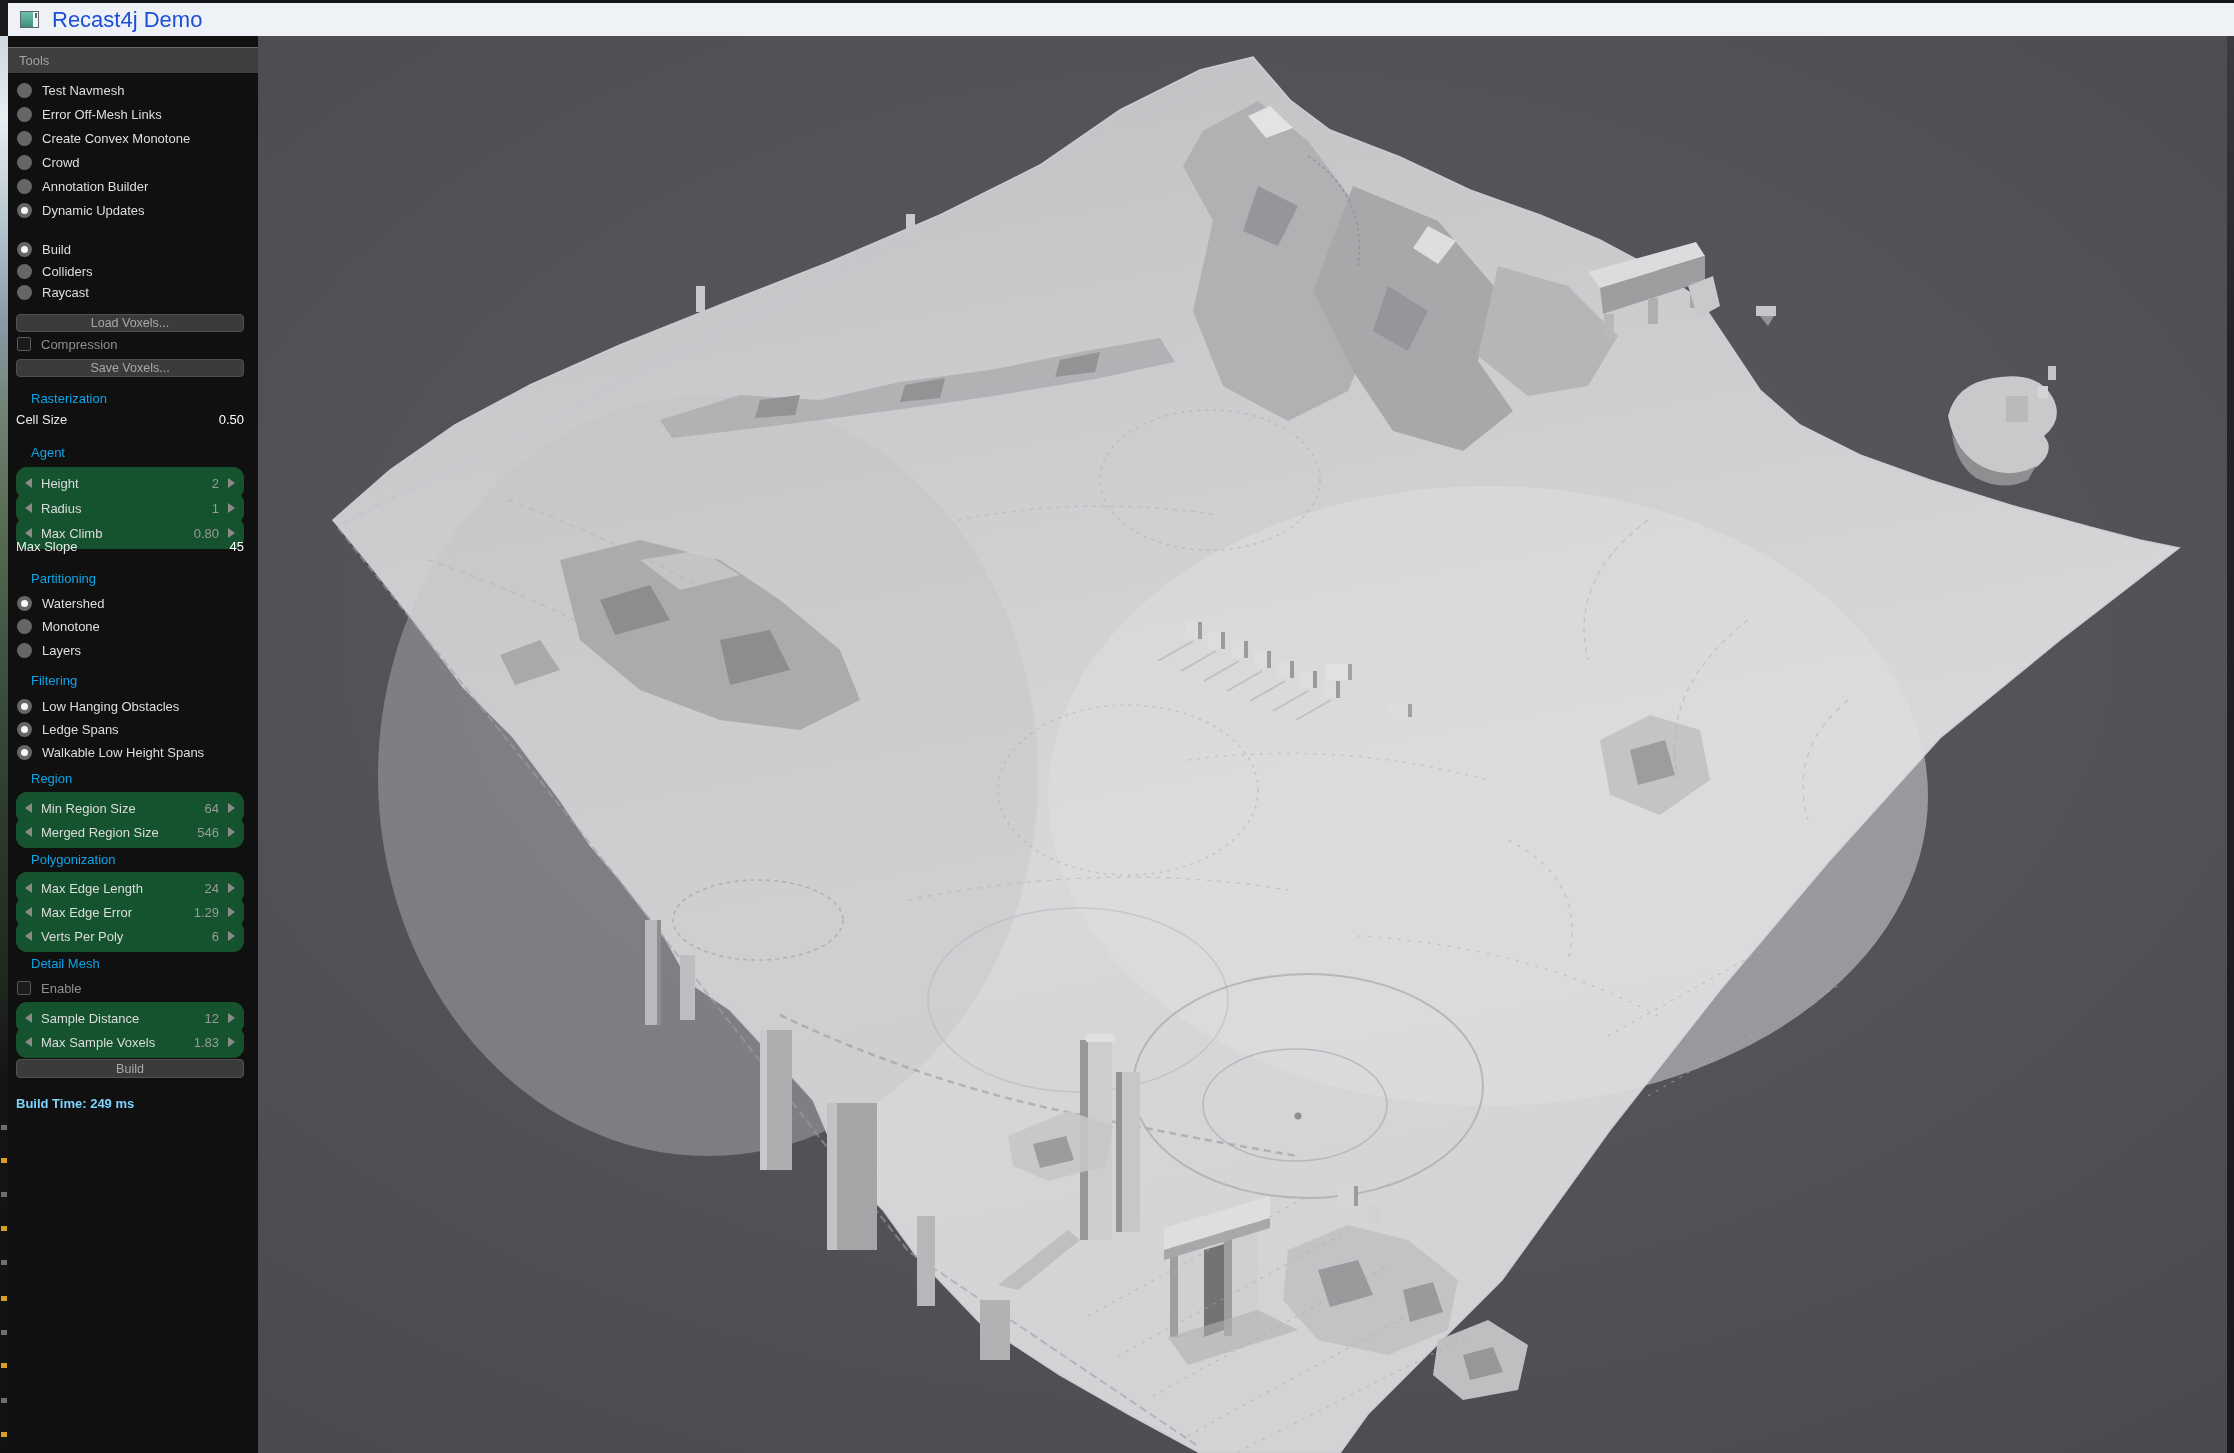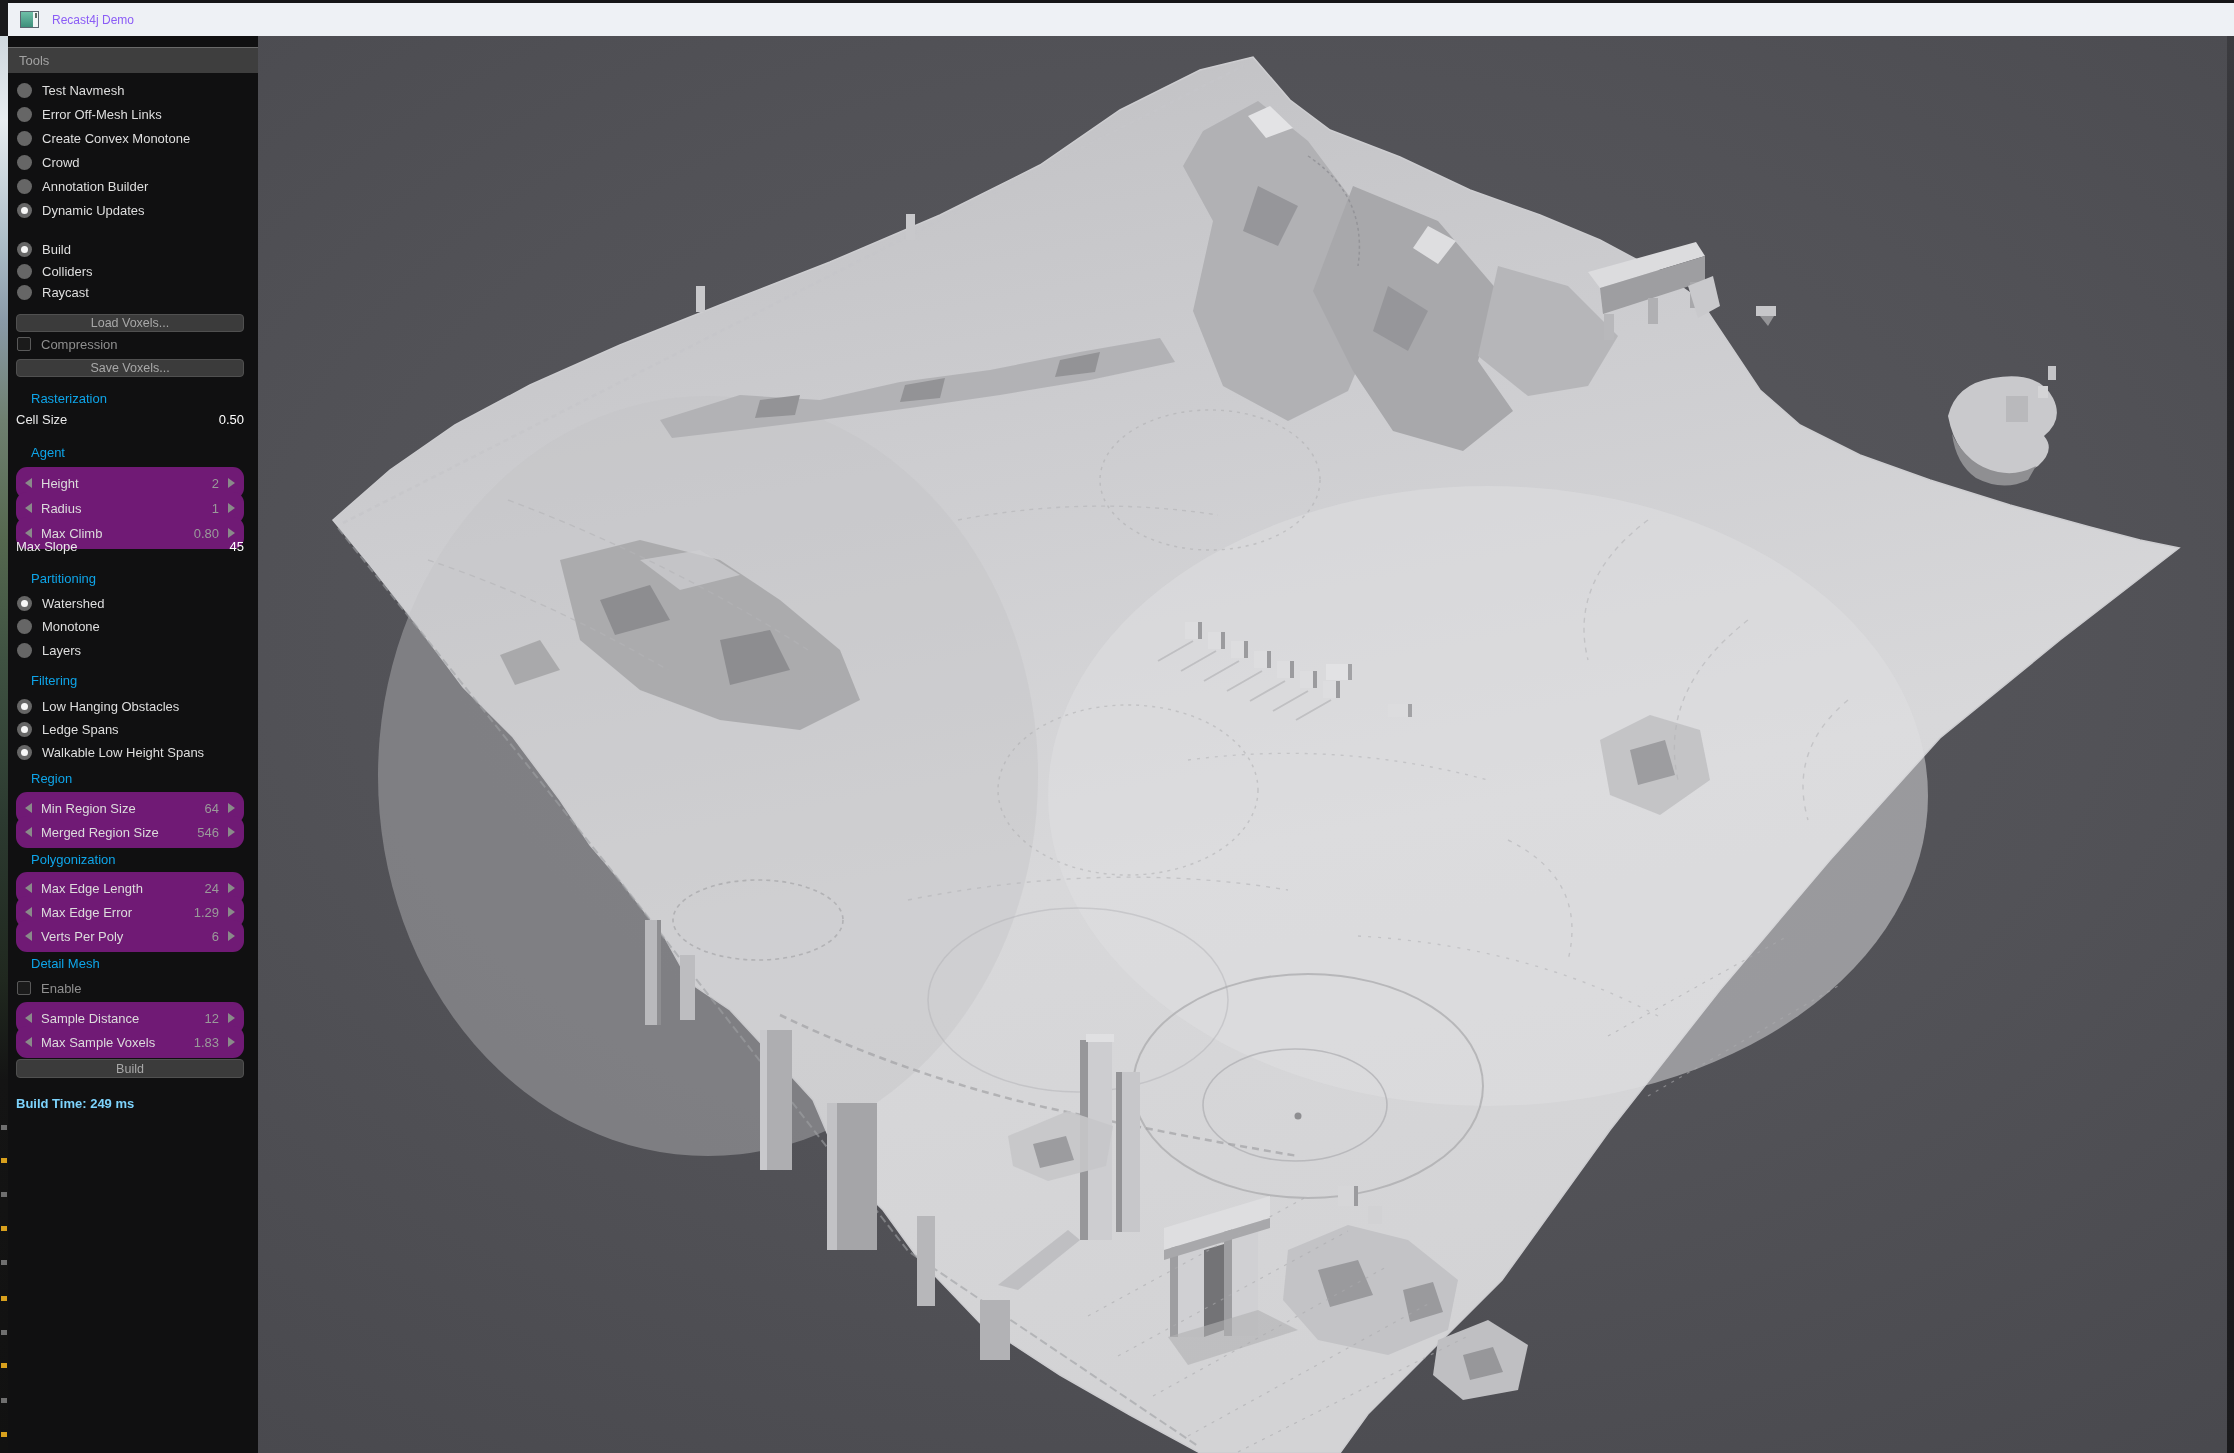--- a/index.html
+++ b/index.html
@@ -20,21 +20,21 @@
   .tick.g{background:#6f6f6f;}
 
   
   .titlebar{position:absolute;left:8px;top:0;width:2226px;height:36px;
     background:#eef1f5;border-top:3px solid #151517;box-sizing:border-box;
     display:flex;align-items:center;}
   .appicon{width:17px;height:15px;margin-left:12px;border:1px solid #5c6670;
     background:linear-gradient(to bottom,#6fc0a8,#3f8f7b);position:relative;flex:none;}
   .appicon .half{position:absolute;right:0;top:0;width:5px;height:15px;background:#f3f5f6;}
   .appicon .sliver{position:absolute;right:1px;top:1px;width:2px;height:5px;background:#5b6b63;}
-  .wtitle{margin-left:13px;font-size:12px;color:#8b5cf6;}
+  .wtitle{margin-left:13px;font-size:22px;color:#1d4ed8;}
 
   
   .right-strip{position:absolute;left:2227px;top:36px;width:7px;height:1417px;
     background:linear-gradient(to bottom,#3c3c40 0,#242427 300px,#1a1a1c 100%);}
 
   
   .scene{position:absolute;left:8px;top:36px;width:2219px;height:1417px;}
 
   
   .sidebar{position:absolute;left:8px;top:36px;width:250px;height:1417px;
@@ -52,21 +52,21 @@
   .dim{color:#8f8f8f;}
   .btn{position:absolute;left:8px;width:228px;height:18px;background:#3b3b3b;
     border:1px solid #505050;border-radius:4px;box-sizing:border-box;color:#a8a8a8;
     display:flex;align-items:center;justify-content:center;font-size:12.5px;}
   .shead{position:absolute;left:23px;height:22px;display:flex;align-items:center;
     color:#0ea5e9;}
   .kv{position:absolute;left:8px;width:228px;height:22px;display:flex;
     align-items:center;justify-content:space-between;}
   .kv .klabel{color:#eaeaea;}
   .kv .kval{color:#fff;}
-  .slider{position:absolute;left:8px;width:228px;height:32px;background:#701a75;
+  .slider{position:absolute;left:8px;width:228px;height:32px;background:#14532d;
     border-radius:11px;display:flex;align-items:center;padding:0 9px;box-sizing:border-box;}
   .tri-l{width:0;height:0;border:5px solid transparent;border-left:none;
     border-right:7px solid #8a8a8a;flex:none;}
   .tri-r{width:0;height:0;border:5px solid transparent;border-right:none;
     border-left:7px solid #8a8a8a;flex:none;}
   .slabel{flex:1;margin-left:9px;color:#dcdcdc;}
   .sval{margin-right:9px;color:#9a9a9a;}
   .status{position:absolute;left:8px;height:22px;display:flex;align-items:center;
     color:#7dd3fc;font-weight:700;}
 </style>

